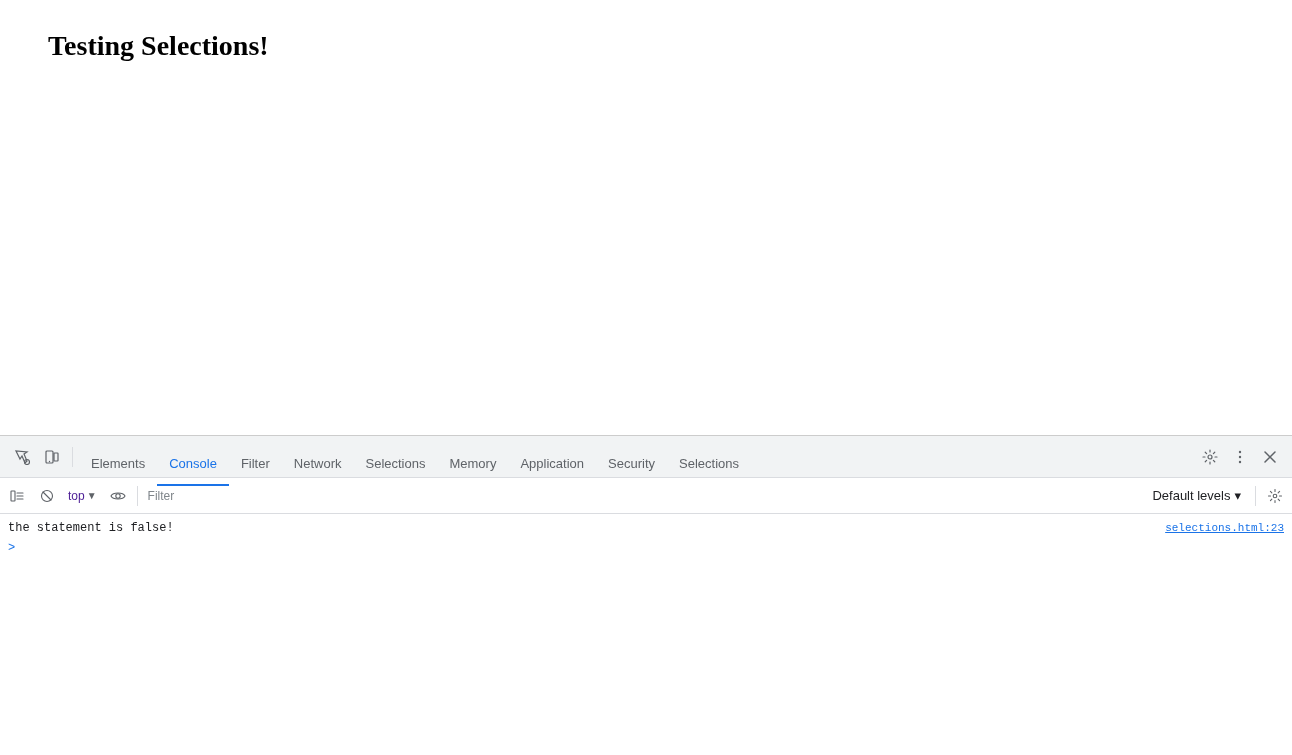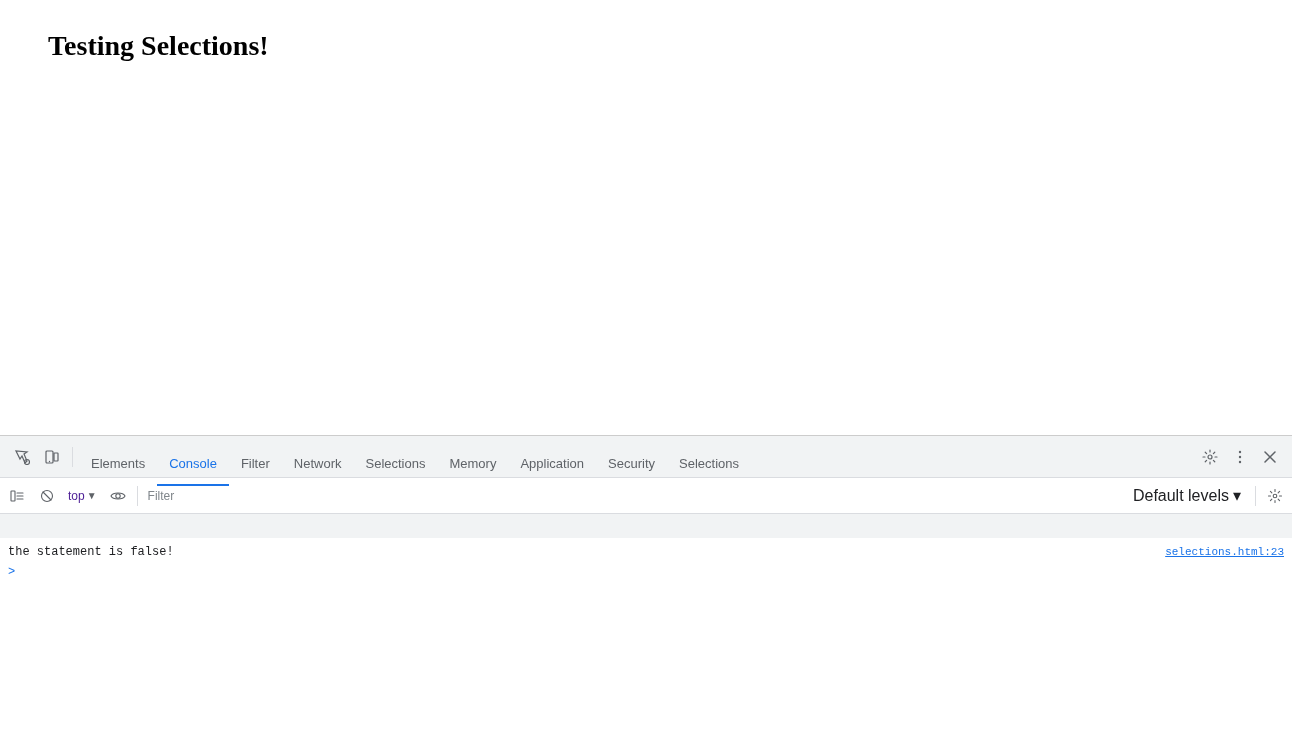--- a/index.html
+++ b/index.html
@@ -186,42 +186,41 @@
     }
 
     #default-levels-btn {
       display: flex;
       align-items: center;
       gap: 4px;
       padding: 2px 8px;
       background: transparent;
       border: none;
       cursor: pointer;
-      font-size: 16px;
+      font-size: 13px;
       color: #202124;
       border-radius: 4px;
       height: 26px;
     }
 
     .console-right-divider {
       width: 1px;
       height: 20px;
       background: #dadce0;
       margin: 0 2px;
     }
 
     
     #console-output {
       flex: 1;
       background: #ffffff;
       padding: 4px 0;
       overflow-y: auto;
       font-family: 'Courier New', Courier, monospace;
       font-size: 12px;
-      margin-top: 24px;
     }
 
     .console-log-row {
       display: flex;
       align-items: center;
       justify-content: space-between;
       padding: 2px 8px;
       min-height: 20px;
       border-bottom: 1px solid transparent;
     }

